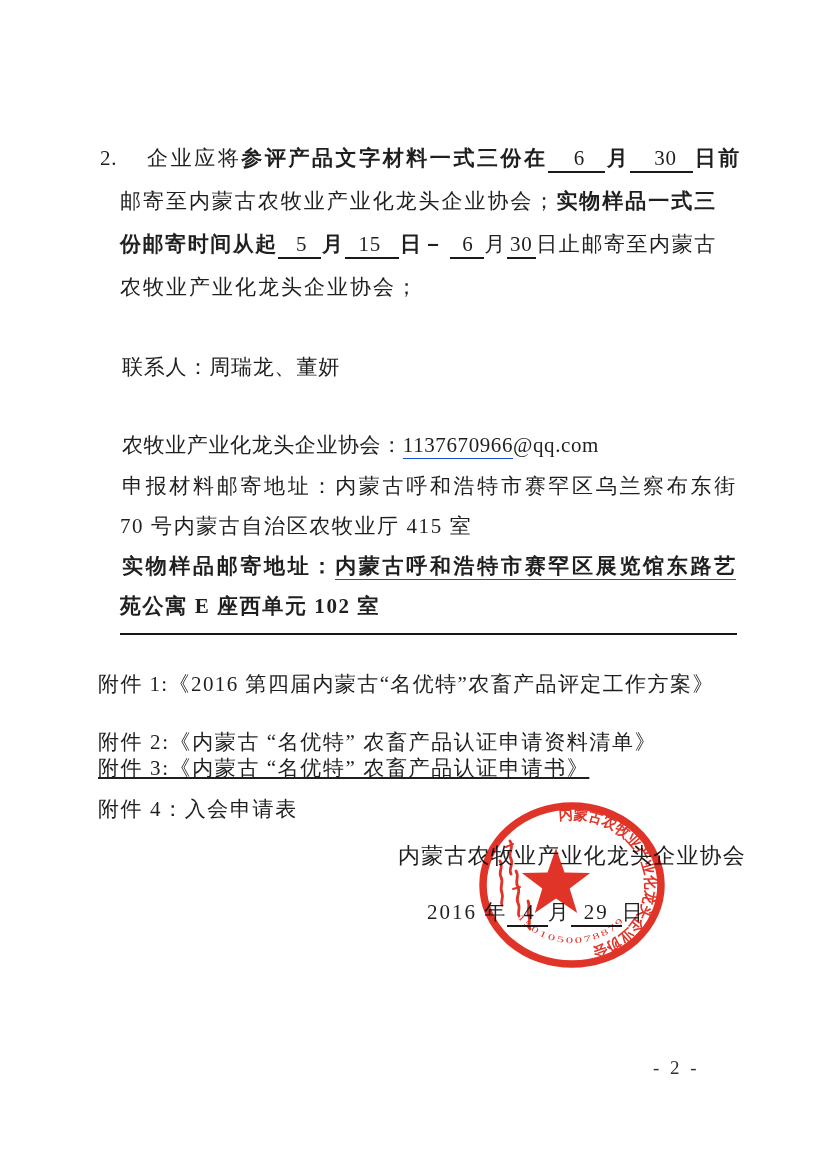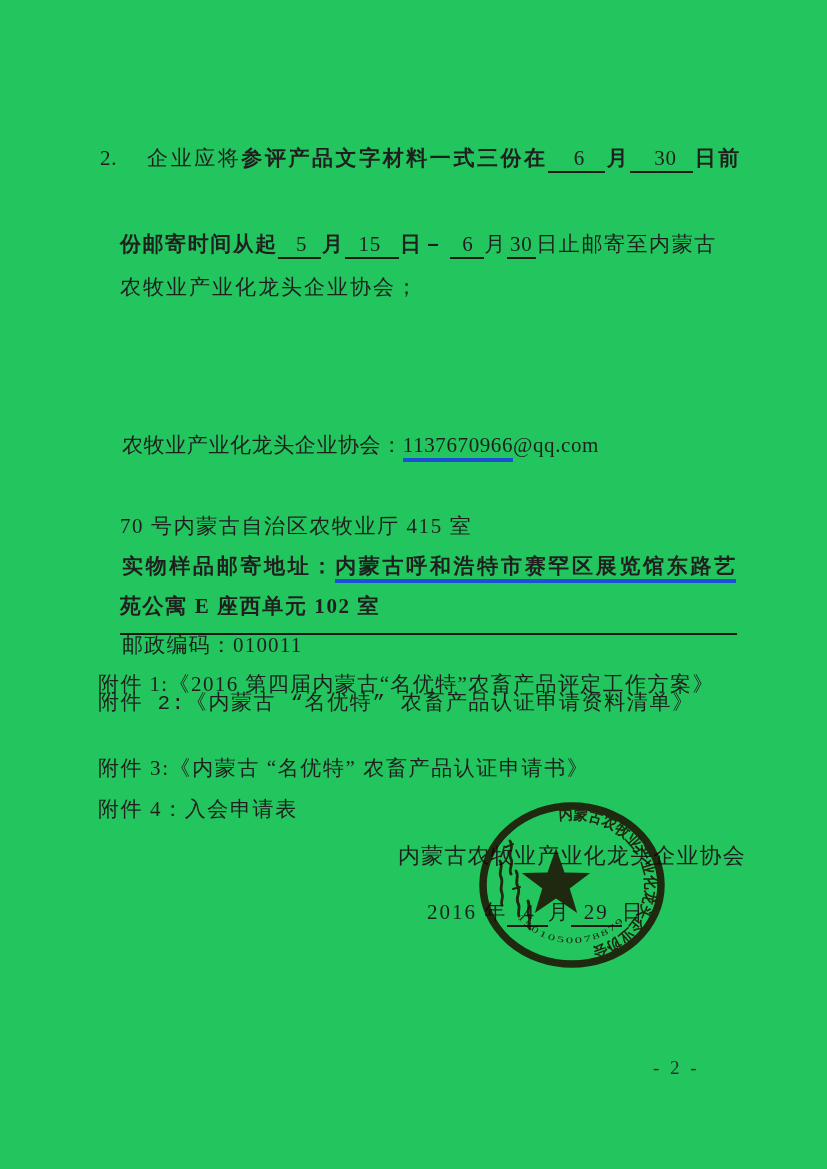--- a/index.html
+++ b/index.html
@@ -1,81 +1,83 @@
 <!DOCTYPE html>
 <html><head>
 <meta charset="utf-8">
 <style>
   html,body{margin:0;padding:0;background:#888;}
   #page{
     position:relative;
     width:827px;height:1169px;
-    background:#22c55e;
+    background:#ffffff;
     font-family:"Liberation Serif","DejaVu Serif",serif;
     color:#1f1f1f;
     overflow:hidden;
   }
   .line{
     position:absolute;
     font-size:21px;
     line-height:30px;
     white-space:nowrap;
     letter-spacing:0.8px;
   }
   .just{
     white-space:normal;
     text-align:justify;
     text-align-last:justify;
   }
   .seg{display:inline;}
   .b{font-weight:bold;}
-  .u{border-bottom:4px solid #1d4ed8;padding-bottom:1px;}
+  .u{border-bottom:1px solid #1d4ed8;padding-bottom:1px;}
   .blank{border-bottom:2px solid #1a1a1a;padding-bottom:1px;}
   .gap{display:inline-block;}
   
   .l-item2-1{left:100px;top:143px;width:640px;}
   .l-item2-2{left:120px;top:186px;width:596px;}
   .l-item2-3{left:120px;top:229px;width:596px;}
   .l-item2-4{left:120px;top:272px;letter-spacing:2px;}
   .l-item3  {left:100px;top:313px;letter-spacing:1px;}
   .l-person {left:122px;top:352px;}
   .l-phone  {left:122px;top:391px;letter-spacing:0.5px;}
   .l-email  {left:122px;top:430px;letter-spacing:0.6px;}
   .l-addr1  {left:122px;top:471px;width:614px;}
   .l-addr2  {left:120px;top:511px;letter-spacing:1.6px;}
   .l-sample1{left:122px;top:551px;width:614px;}
   .l-sample2{left:120px;top:591px;width:617px;border-bottom:2.5px solid #161616;padding-bottom:12px;letter-spacing:1.6px;}
   .l-postal {left:122px;top:630px;letter-spacing:1.2px;}
   .l-att1{left:98px;top:669px;letter-spacing:1.4px;}
-  .l-att2{left:98px;top:689px;letter-spacing:1.6px;font-family:Liberation Mono, monospace;}
-  .l-att3{left:98px;top:753px;letter-spacing:1.6px;}
+  .l-att2{left:98px;top:727px;letter-spacing:1.6px;}
+  .l-att3{left:98px;top:753px;letter-spacing:1.6px;text-decoration:underline;}
   .l-att4{left:98px;top:794px;letter-spacing:1.6px;font-family:Liberation Serif, serif;}
   .l-signature{left:398px;top:841px;font-size:22px;letter-spacing:1.2px;}
   .l-date{left:427px;top:897px;letter-spacing:2px;}
   .l-page{left:653px;top:1053px;font-size:19px;letter-spacing:3px;color:#303030;}
   
   .seal{
     position:absolute;left:470px;top:797px;width:204px;height:184px;
     mix-blend-mode:multiply;opacity:0.93;
   }
 </style>
 </head>
 <body>
 
 <div id="page">
 
   <div class="line l-item2-1 just"><span class="seg">2.</span><span class="gap" style="width: 28px;"></span><span class="seg">企业应将</span><span class="seg b">参评产品文字材料一式三份在</span><span class="seg blank" style="padding-left: 26px; padding-right: 20px;">6</span><span class="seg b">月</span><span class="seg blank" style="padding-left: 24px; padding-right: 16px;">30</span><span class="seg b">日前</span></div>
+  <div class="line l-item2-2 just"><span class="seg">邮寄至内蒙古农牧业产业化龙头企业协会；</span><span class="seg b">实物样品一式三</span></div>
   <div class="line l-item2-3 just"><span class="seg b">份邮寄时间从起</span><span class="seg blank" style="padding-left: 18px; padding-right: 14px;">5</span><span class="seg b">月</span><span class="seg blank" style="padding-left: 14px; padding-right: 18px;">15</span><span class="seg b">日－</span><span class="gap" style="width: 6px;"></span><span class="seg blank" style="padding-left: 12px; padding-right: 10px;">6</span><span class="seg">月</span><span class="seg blank" style="padding-left: 3px; padding-right: 3px;">30</span><span class="seg">日止邮寄至内蒙古</span></div>
   <div class="line l-item2-4"><span class="seg">农牧业产业化龙头企业协会；</span></div>
 
+  <div class="line l-person"><span class="seg">联系人：周瑞龙、董妍</span></div>
   <div class="line l-email"><span class="seg">农牧业产业化龙头企业协会：</span><span class="seg u">1137670966</span><span class="seg">@qq.com</span></div>
+  <div class="line l-addr1 just"><span class="seg">申报材料邮寄地址：内蒙古呼和浩特市赛罕区乌兰察布东街</span></div>
   <div class="line l-addr2"><span class="seg">70 号内蒙古自治区农牧业厅 415 室</span></div>
   <div class="line l-sample1 just"><span class="seg b">实物样品邮寄地址：</span><span class="seg b u">内蒙古呼和浩特市赛罕区展览馆东路艺</span></div>
   <div class="line l-sample2"><span class="seg b">苑公寓 E 座西单元 102 室</span></div>
-  <div class="line l-postal"><span class="seg">邮政编码：010011</span></div>
 
   <div class="line l-att1"><span class="seg">附件 1:《2016 第四届内蒙古“名优特”农畜产品评定工作方案》</span></div>
   <div class="line l-att2"><span class="seg">附件 2:《内蒙古 “名优特” 农畜产品认证申请资料清单》</span></div>
   <div class="line l-att3"><span class="seg">附件 3:《内蒙古 “名优特” 农畜产品认证申请书》</span></div>
   <div class="line l-att4"><span class="seg">附件 4：入会申请表</span></div>
 
   <div class="line l-signature"><span class="seg">内蒙古农牧业产业化龙头企业协会</span></div>
   <div class="line l-date"><span class="seg">2016 年</span><span class="seg blank" style="padding-left: 16px; padding-right: 12px;">4</span><span class="seg">月</span><span class="seg blank" style="padding-left: 13px; padding-right: 13px;">29</span><span class="seg">日</span></div>
   <div class="line l-page"><span class="seg">- 2 -</span></div>
 

